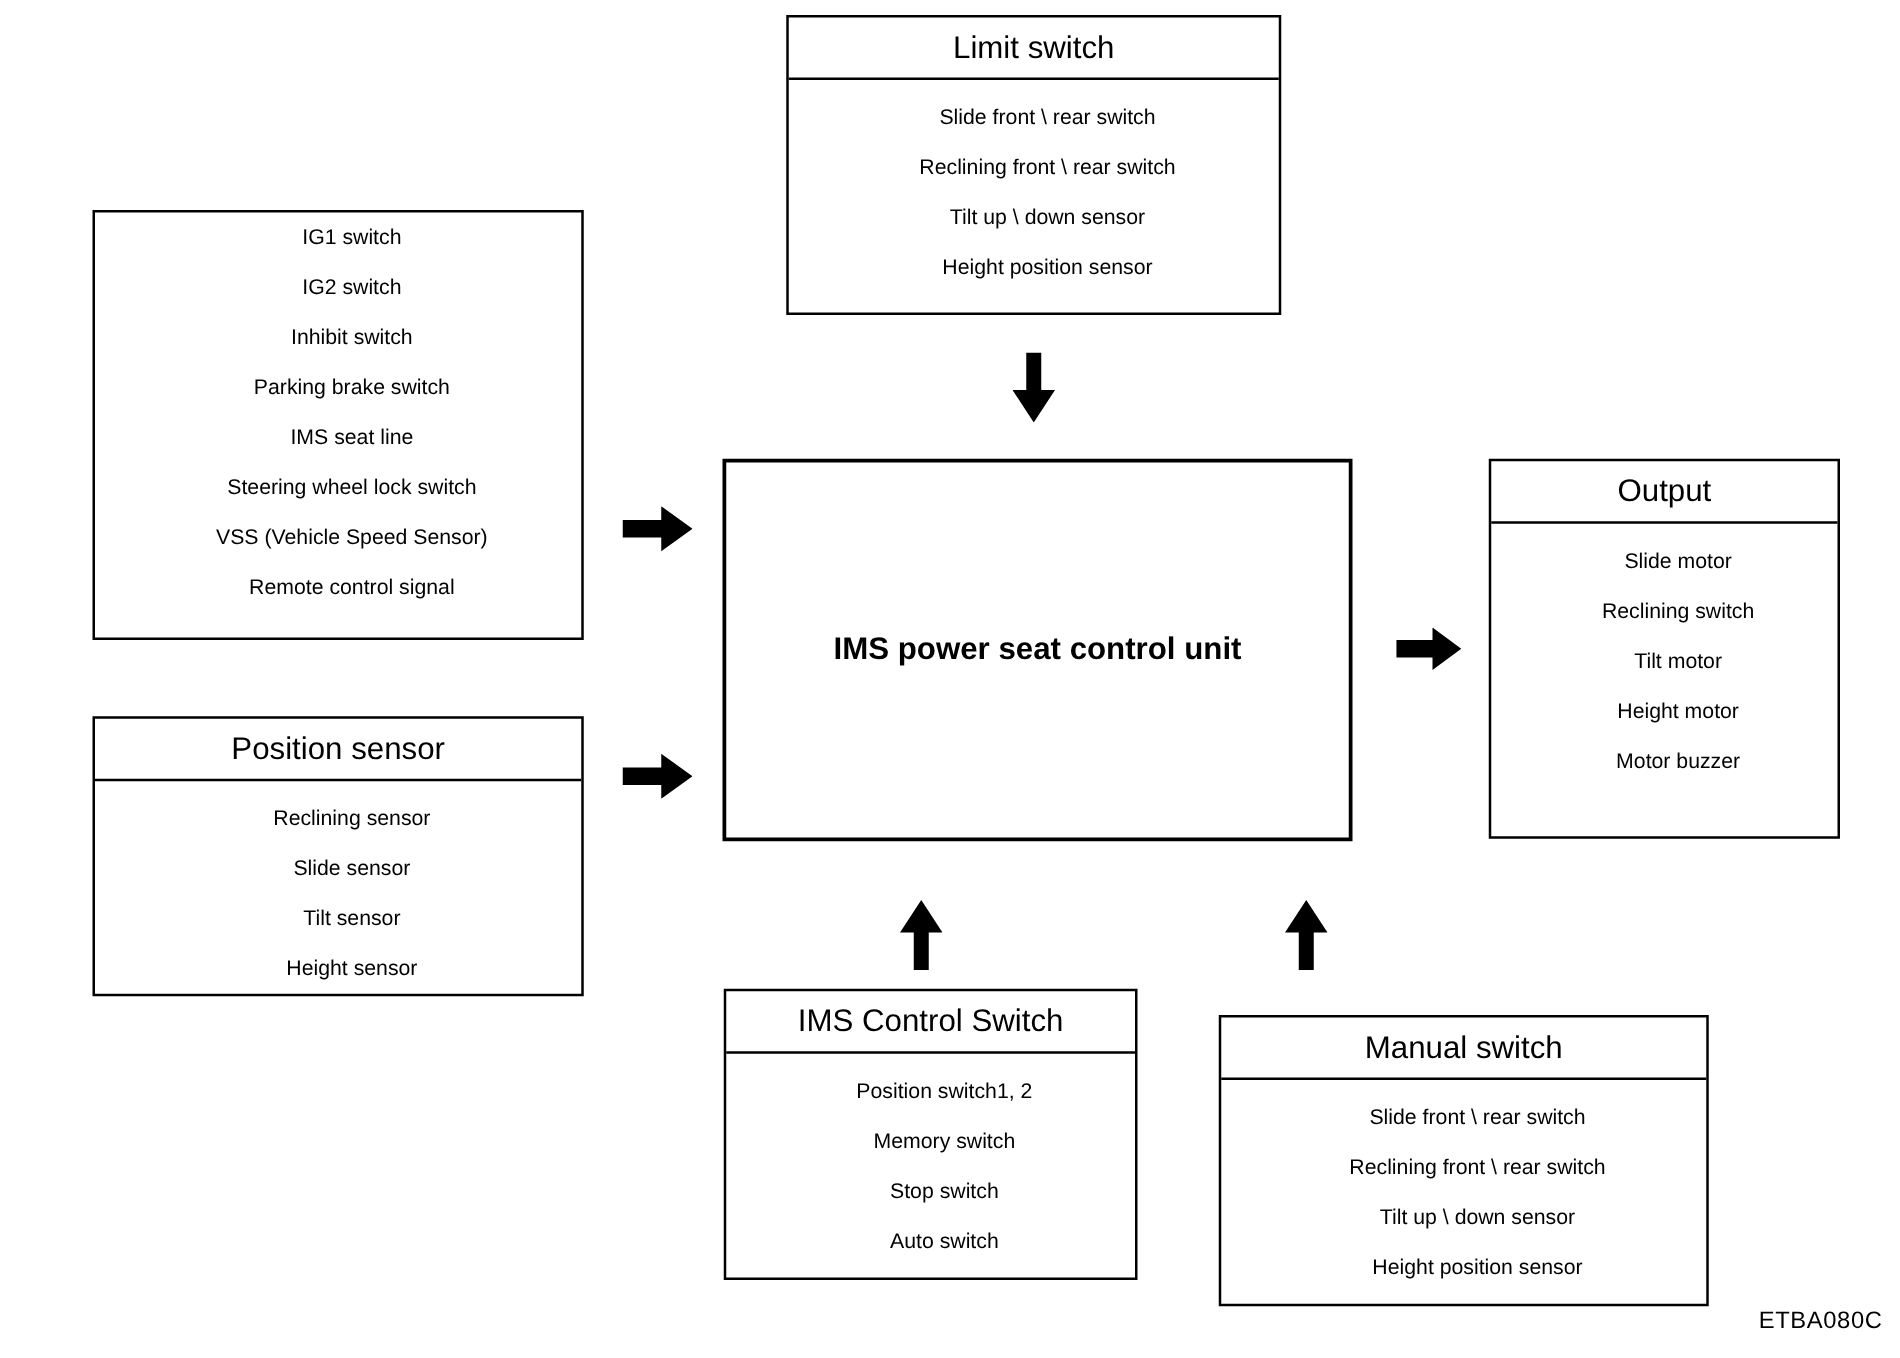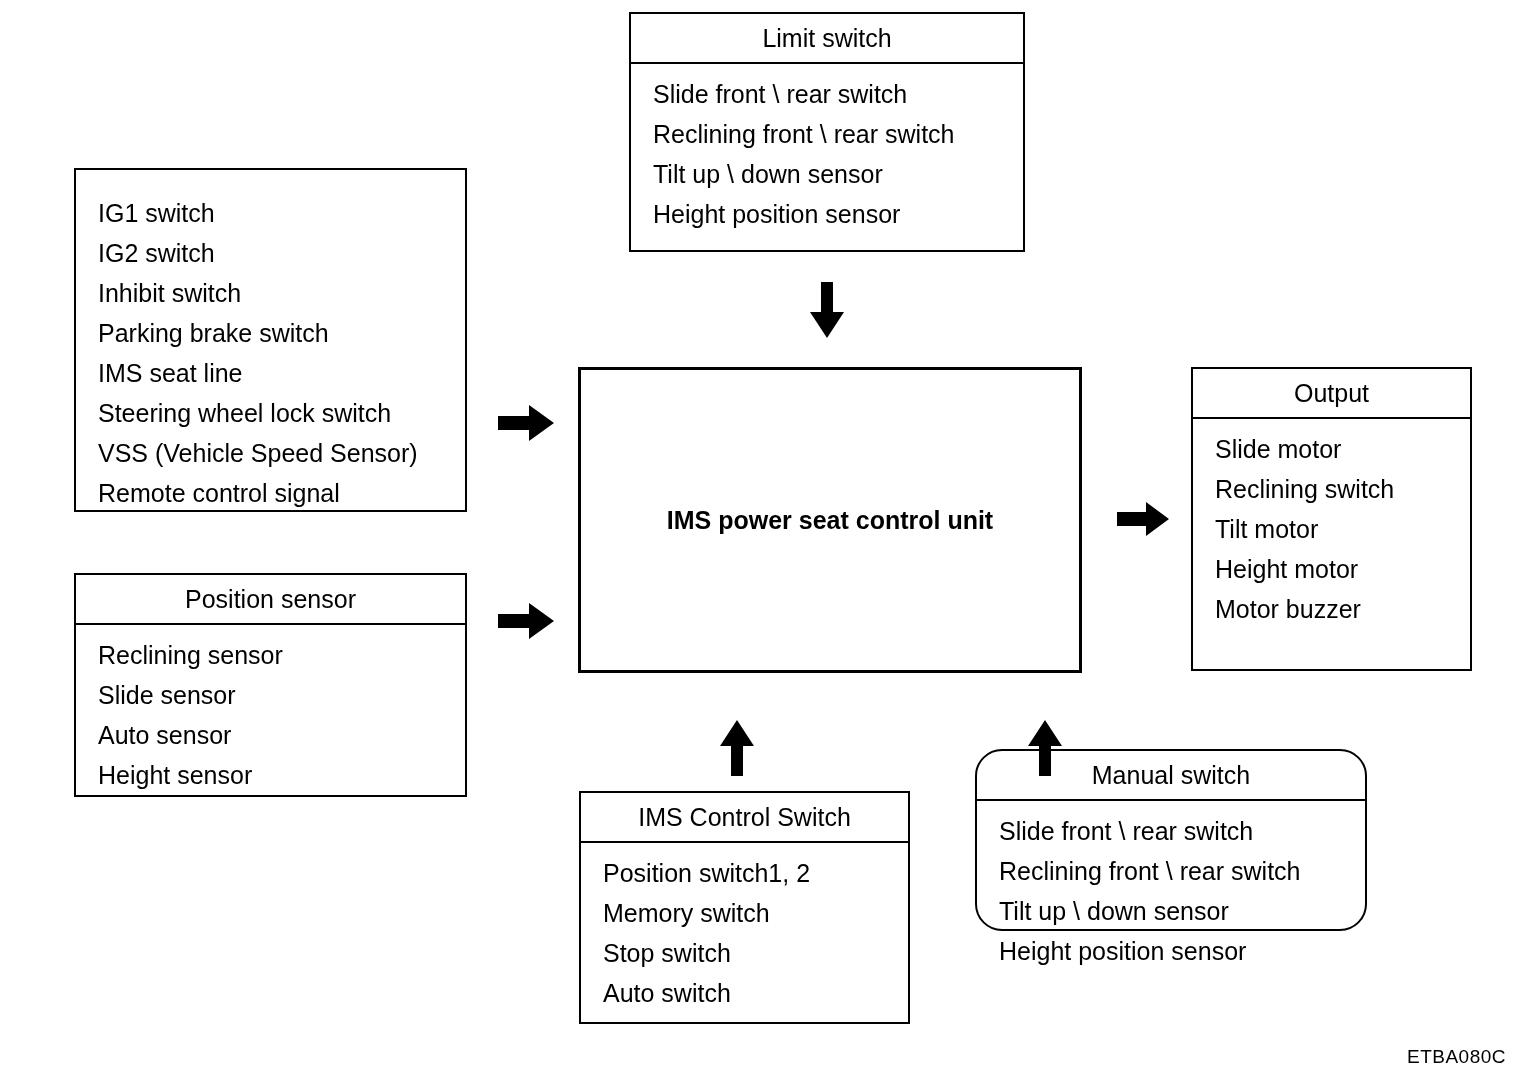--- a/index.html
+++ b/index.html
@@ -37,23 +37,24 @@
     padding: 12px 0 11px 0;
     border-bottom: 2px solid #000;
     white-space: nowrap;
   }
 
   .box-body {
     box-sizing: border-box;
     padding: 10px 0 10px 22px;
   }
   .box-body .item {
-    font-size: 25px;
+    font-size: 17px;
     line-height: 40px;
     white-space: nowrap;
+    text-align: center;
   }
 
   .center-label {
     position: absolute;
     left: 0;
     right: 0;
     top: 50%;
     transform: translateY(-50%);
     text-align: center;
     font-size: 25px;
@@ -85,38 +86,38 @@
     <div class="box-header">Limit switch</div>
     <div class="box-body">
       <div class="item">Slide front \ rear switch</div>
       <div class="item">Reclining front \ rear switch</div>
       <div class="item">Tilt up \ down sensor</div>
       <div class="item">Height position sensor</div>
     </div>
   </div>
 
   <div class="box" style="left:42px; top:168px; width:393px; height:344px;">
-    <div class="box-body" style="padding-top:23px;">
+    <div class="box-body" style="padding-top:0;">
       <div class="item">IG1 switch</div>
       <div class="item">IG2 switch</div>
       <div class="item">Inhibit switch</div>
       <div class="item">Parking brake switch</div>
       <div class="item">IMS seat line</div>
       <div class="item">Steering wheel lock switch</div>
       <div class="item">VSS (Vehicle Speed Sensor)</div>
       <div class="item">Remote control signal</div>
     </div>
   </div>
 
   <div class="box" style="left:42px; top:573px; width:393px; height:224px;">
     <div class="box-header">Position sensor</div>
     <div class="box-body">
       <div class="item">Reclining sensor</div>
       <div class="item">Slide sensor</div>
-      <div class="item">Auto sensor</div>
+      <div class="item">Tilt sensor</div>
       <div class="item">Height sensor</div>
     </div>
   </div>
 
   <div class="box thick" style="left:546px; top:367px; width:504px; height:306px;">
     <div class="center-label">IMS power seat control unit</div>
   </div>
 
   <div class="box" style="left:1159px; top:367px; width:281px; height:304px;">
     <div class="box-header">Output</div>
@@ -132,21 +133,21 @@
   <div class="box" style="left:547px; top:791px; width:331px; height:233px;">
     <div class="box-header">IMS Control Switch</div>
     <div class="box-body">
       <div class="item">Position switch1, 2</div>
       <div class="item">Memory switch</div>
       <div class="item">Stop switch</div>
       <div class="item">Auto switch</div>
     </div>
   </div>
 
-  <div class="box" style="left:943px; top:749px; width:392px; height:182px;border-radius:27px;">
+  <div class="box" style="left:943px; top:812px; width:392px; height:233px;">
     <div class="box-header">Manual switch</div>
     <div class="box-body">
       <div class="item">Slide front \ rear switch</div>
       <div class="item">Reclining front \ rear switch</div>
       <div class="item">Tilt up \ down sensor</div>
       <div class="item">Height position sensor</div>
     </div>
   </div>
 
   <div class="arrow" style="left:778px; top:282px; width:34px; height:56px;">

